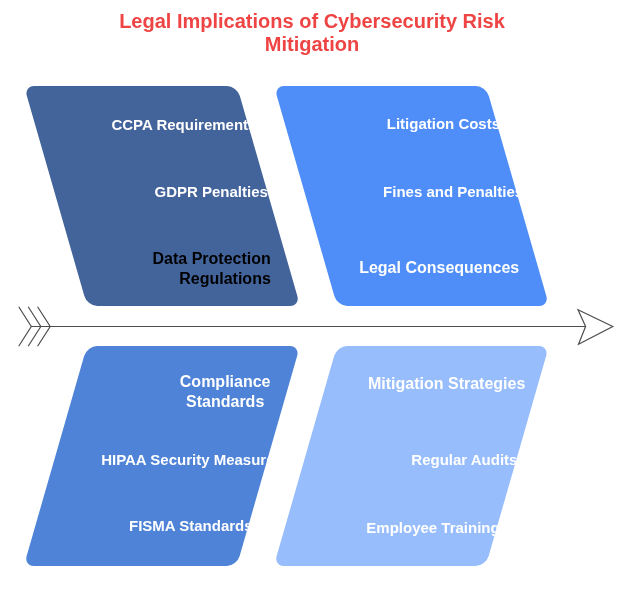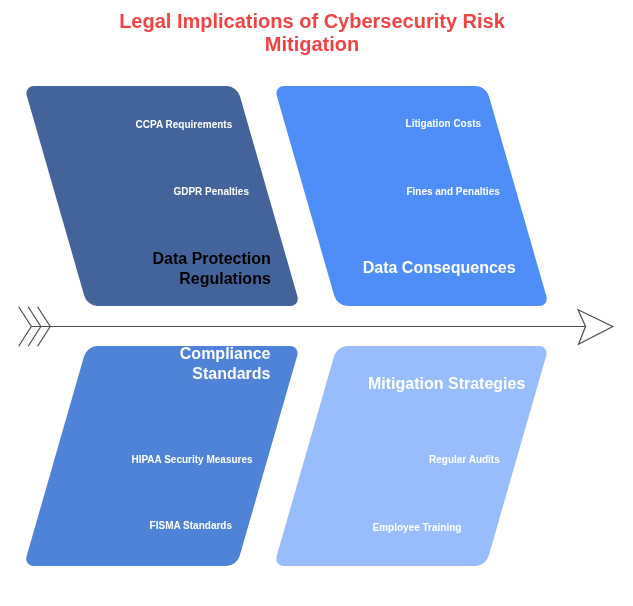--- a/index.html
+++ b/index.html
@@ -51,40 +51,40 @@
   .qtitle {
     position: absolute;
     color: #ffffff;
     font-size: 16px;
     font-weight: bold;
     line-height: 20px;
     white-space: pre-line;
   }
   .qtitle-tl { right: 362.2px; top: 249px;   text-align: right; }
   .qtitle-tr { left: 439.2px;  top: 258px;   transform: translateX(-50%); white-space: nowrap; }
-  .qtitle-bl { right: 362.5px; top: 344px; text-align: right; }
+  .qtitle-bl { right: 362.5px; top: 372px; text-align: center; }
   .qtitle-br { left: 440.2px;  top: 373.7px; transform: translateX(-50%); white-space: nowrap; padding-left: 13px; }
 
   .item {
     position: absolute;
     color: #ffffff;
-    font-size: 10px;
+    font-size: 15px;
     font-weight: bold;
     line-height: 12px;
     white-space: nowrap;
     transform: translate(-50%, -50%);
   }
   .item-1 { left: 183.9px; top: 124.5px; }
   .item-2 { left: 211.2px; top: 191.8px; }
   .item-3 { left: 443.4px; top: 124.3px; }
   .item-4 { left: 453.1px; top: 192.0px; }
   .item-5 { left: 192.0px; top: 460.2px; }
   .item-6 { left: 190.8px; top: 526.0px; }
   .item-7 { left: 464.4px; top: 459.8px; }
-  .item-8 { left: 413px; top: 527.6px; padding-left: 8px; }
+  .item-8 { left: 429px; top: 527.6px; padding-left: 8px; }
 </style>
 </head>
 <body>
 
 <div class="canvas">
 
   <h1 class="diagram-title" style="margin: 0px; color: #ef4444;">
     <span>Legal Implications of Cybersecurity Risk</span>
     <span>Mitigation</span>
   </h1>
@@ -99,21 +99,21 @@
       <line x1="31.3" y1="326.5" x2="585.6" y2="326.5"></line>
       <polyline points="19,307.2 31.3,326.5 19,345.8"></polyline>
       <polyline points="28.5,307.2 40.8,326.5 28.5,345.8"></polyline>
       <polyline points="37.9,307.2 50.2,326.5 37.9,345.8"></polyline>
       <path fill="#ffffff" d="M 578,309.7 L 612.8,326.5 L 578.5,344.3 L 585.6,326.5 Z"></path>
     </g>
   </svg>
 
   <div class="qtitle qtitle-tl" style="color: #000000;">Data Protection
 Regulations</div>
-  <div class="qtitle qtitle-tr" style="color: rgb(255, 255, 255);">Data Consequences</div>
+  <div class="qtitle qtitle-tr" style="color: rgb(255, 255, 255);">Legal Consequences</div>
   <div class="qtitle qtitle-bl" style="color: rgb(255, 255, 255);">Compliance
 Standards</div>
   <div class="qtitle qtitle-br" style="color: rgb(255, 255, 255);">Mitigation Strategies</div>
 
   <div class="item item-1">CCPA Requirements</div>
   <div class="item item-2">GDPR Penalties</div>
   <div class="item item-3">Litigation Costs</div>
   <div class="item item-4">Fines and Penalties</div>
   <div class="item item-5">HIPAA Security Measures</div>
   <div class="item item-6">FISMA Standards</div>

